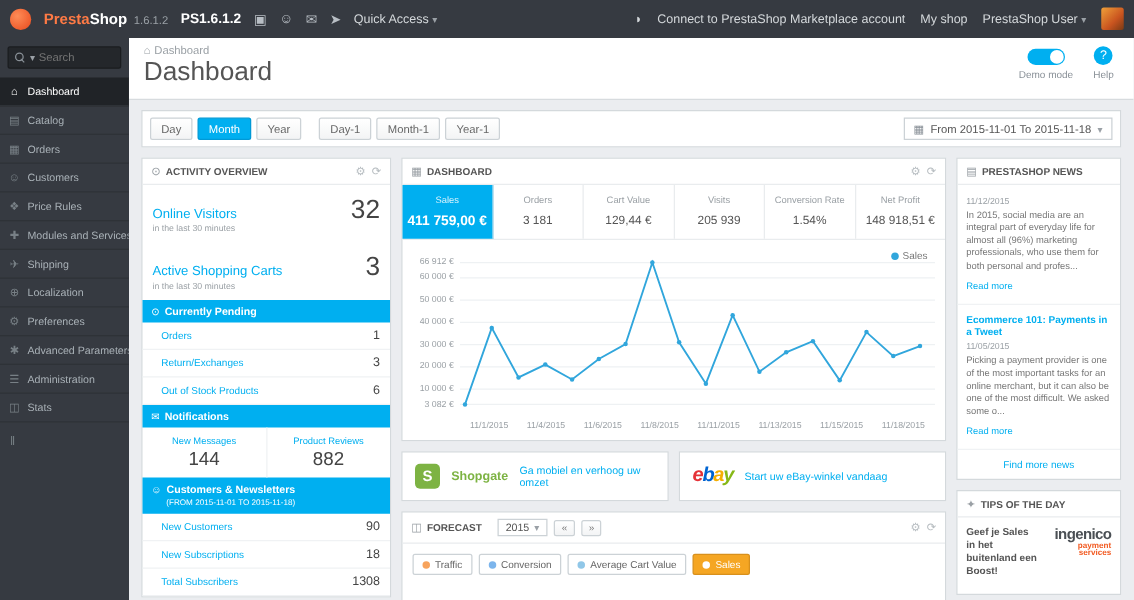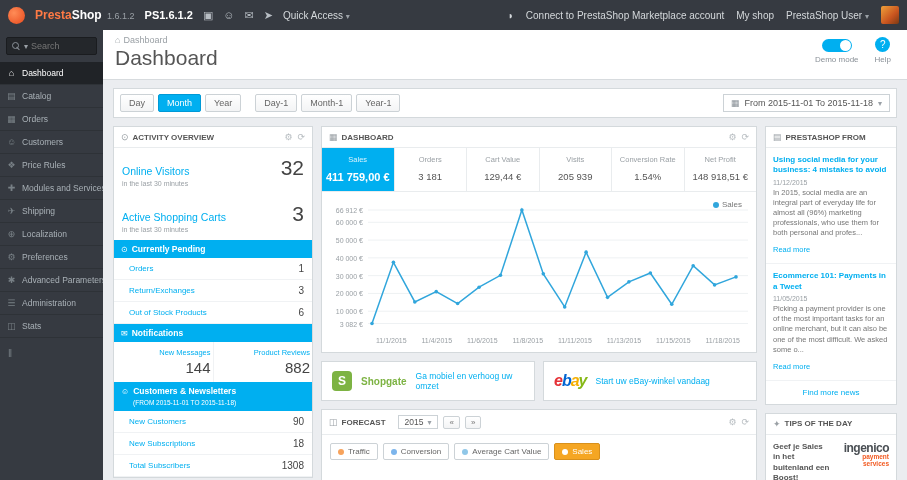--- a/index.html
+++ b/index.html
@@ -64,21 +64,21 @@
   .stat-line{padding:8px 8px 0;display:flex;justify-content:space-between;align-items:baseline}
   .stat-label{color:#00aff0;font-size:10.5px}
   .stat-value{color:#444;font-size:21px}
   .stat-sub{padding:0 8px 7px;font-size:7px;color:#9aa0a5}
   .sec-head{background:#00aff0;color:#fff;font-size:8.5px;font-weight:bold;padding:4px 7px;display:flex;gap:4px;align-items:center;flex-wrap:wrap}
   .sec-icon{font-size:8px;font-weight:normal}
   .sec-sub{font-size:6.5px;font-weight:normal;flex-basis:100%;margin-left:12px;line-height:1}
   .arow{display:flex;justify-content:space-between;align-items:center;padding:5px 8px 5px 15px;border-bottom:1px solid #f0f2f4;cursor:pointer}
   .arow-label{color:#00aff0;font-size:8px}
   .arow-value{color:#444;font-size:10px}
-  .notif-grid{display:flex;text-align:right}
+  .notif-grid{display:flex;text-align:center}
   .notif-cell{flex:1;padding:6px 2px;cursor:pointer}
   .notif-cell+.notif-cell{border-left:1px solid #f0f2f4}
   .notif-label{color:#00aff0;font-size:7.5px}
   .notif-value{color:#444;font-size:15px;margin-top:2px}
   
   .kpi-row{display:flex;border-bottom:1px solid #e9ecee}
   .kpi{flex:1;text-align:center;padding:7px 2px 8px;border-right:1px solid #e9ecee;cursor:pointer}
   .kpi:last-child{border-right:0}
   .kpi-label{font-size:7.5px;color:#9aa0a5}
   .kpi-value{font-size:9.5px;color:#555;margin-top:7px;white-space:nowrap}
@@ -466,24 +466,23 @@
               <span>Sales</span>
             </span>
         </div>
       </div>
     </div>
 
     <div class="col-c">
       <div class="panel">
         <div class="panel-head">
           <span class="ph-icon">▤</span>
-          <span>PRESTASHOP FROM</span>
+          <span>PRESTASHOP NEWS</span>
         </div>
         <div class="news-item">
-          <div class="news-title">Using social media for your business: 4 mistakes to avoid</div>
           <div class="news-date">11/12/2015</div>
           <div class="news-body">In 2015, social media are an integral part of everyday life for almost all (96%) marketing professionals, who use them for both personal and profes...</div>
           <a class="read-more">Read more</a>
         </div>
         <div class="news-item">
           <div class="news-title">Ecommerce 101: Payments in a Tweet</div>
           <div class="news-date">11/05/2015</div>
           <div class="news-body">Picking a payment provider is one of the most important tasks for an online merchant, but it can also be one of the most difficult. We asked some o...</div>
           <a class="read-more">Read more</a>
         </div>

